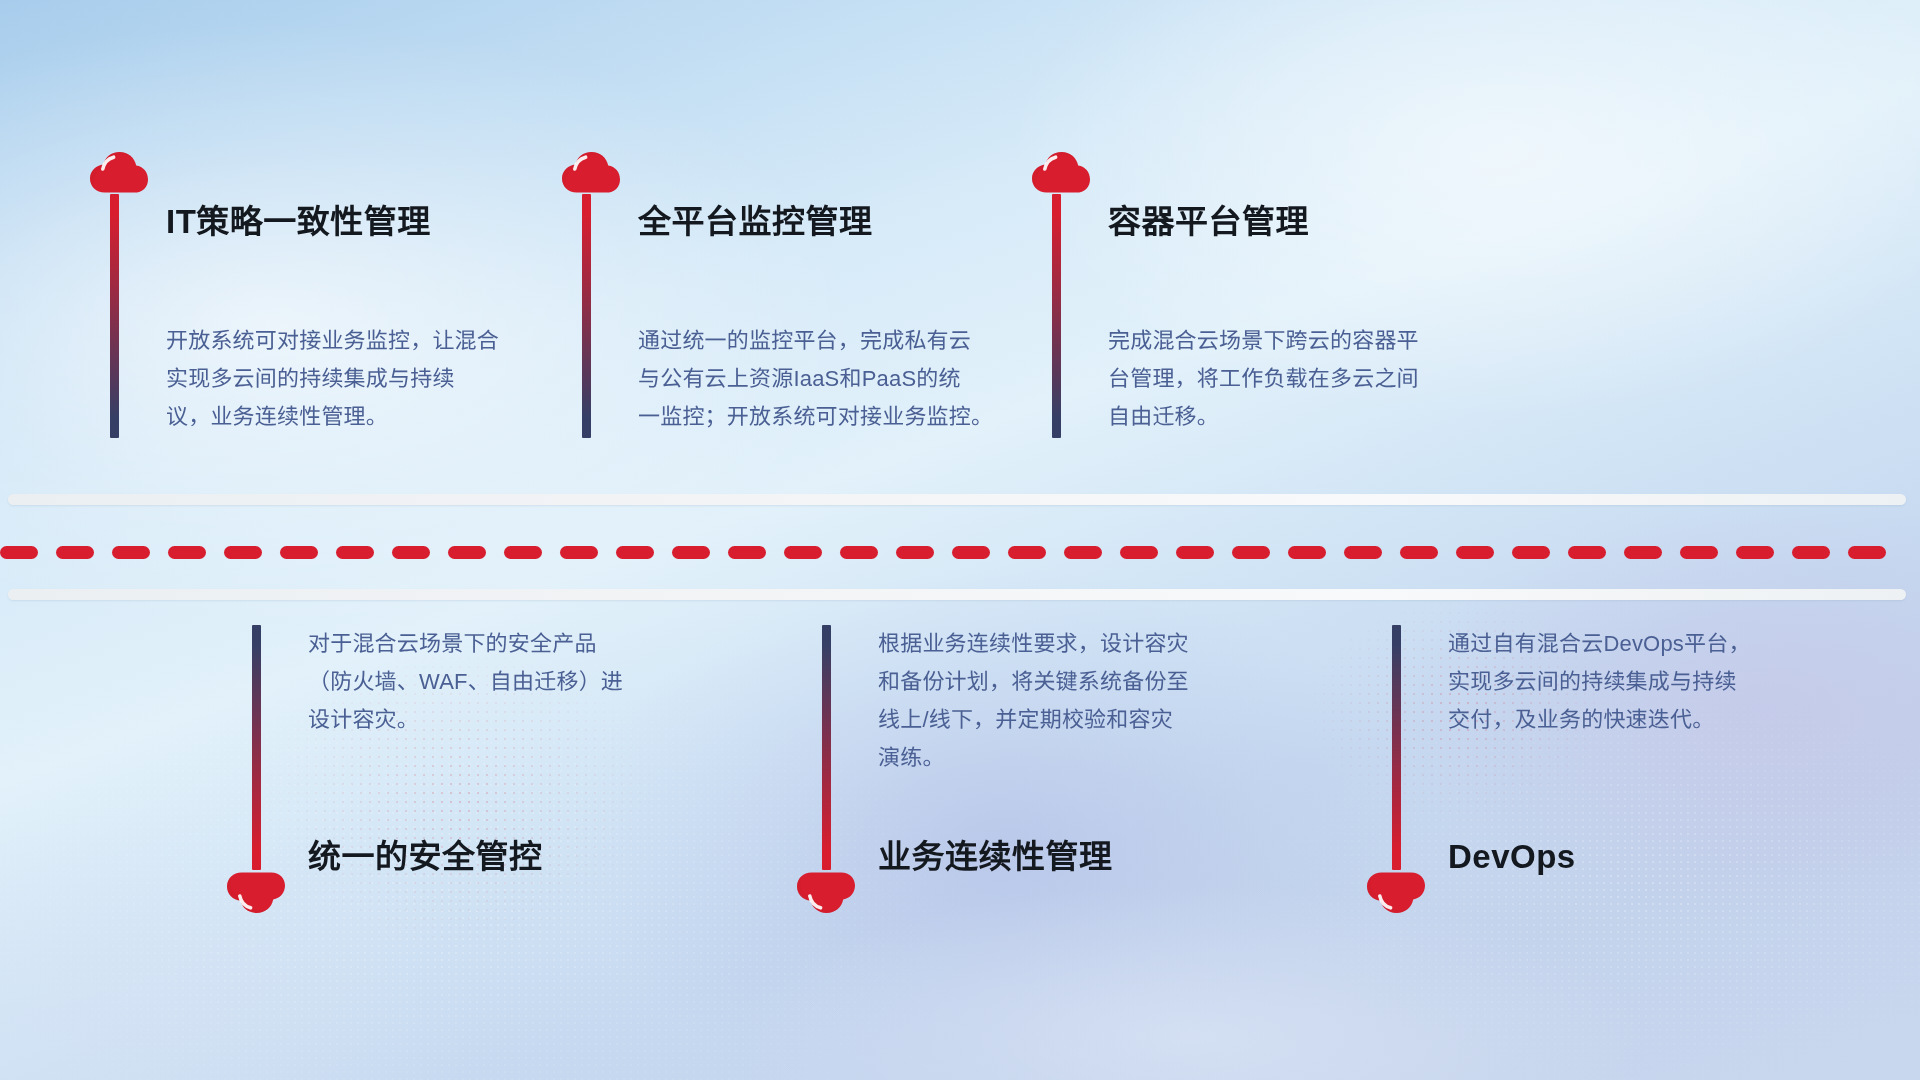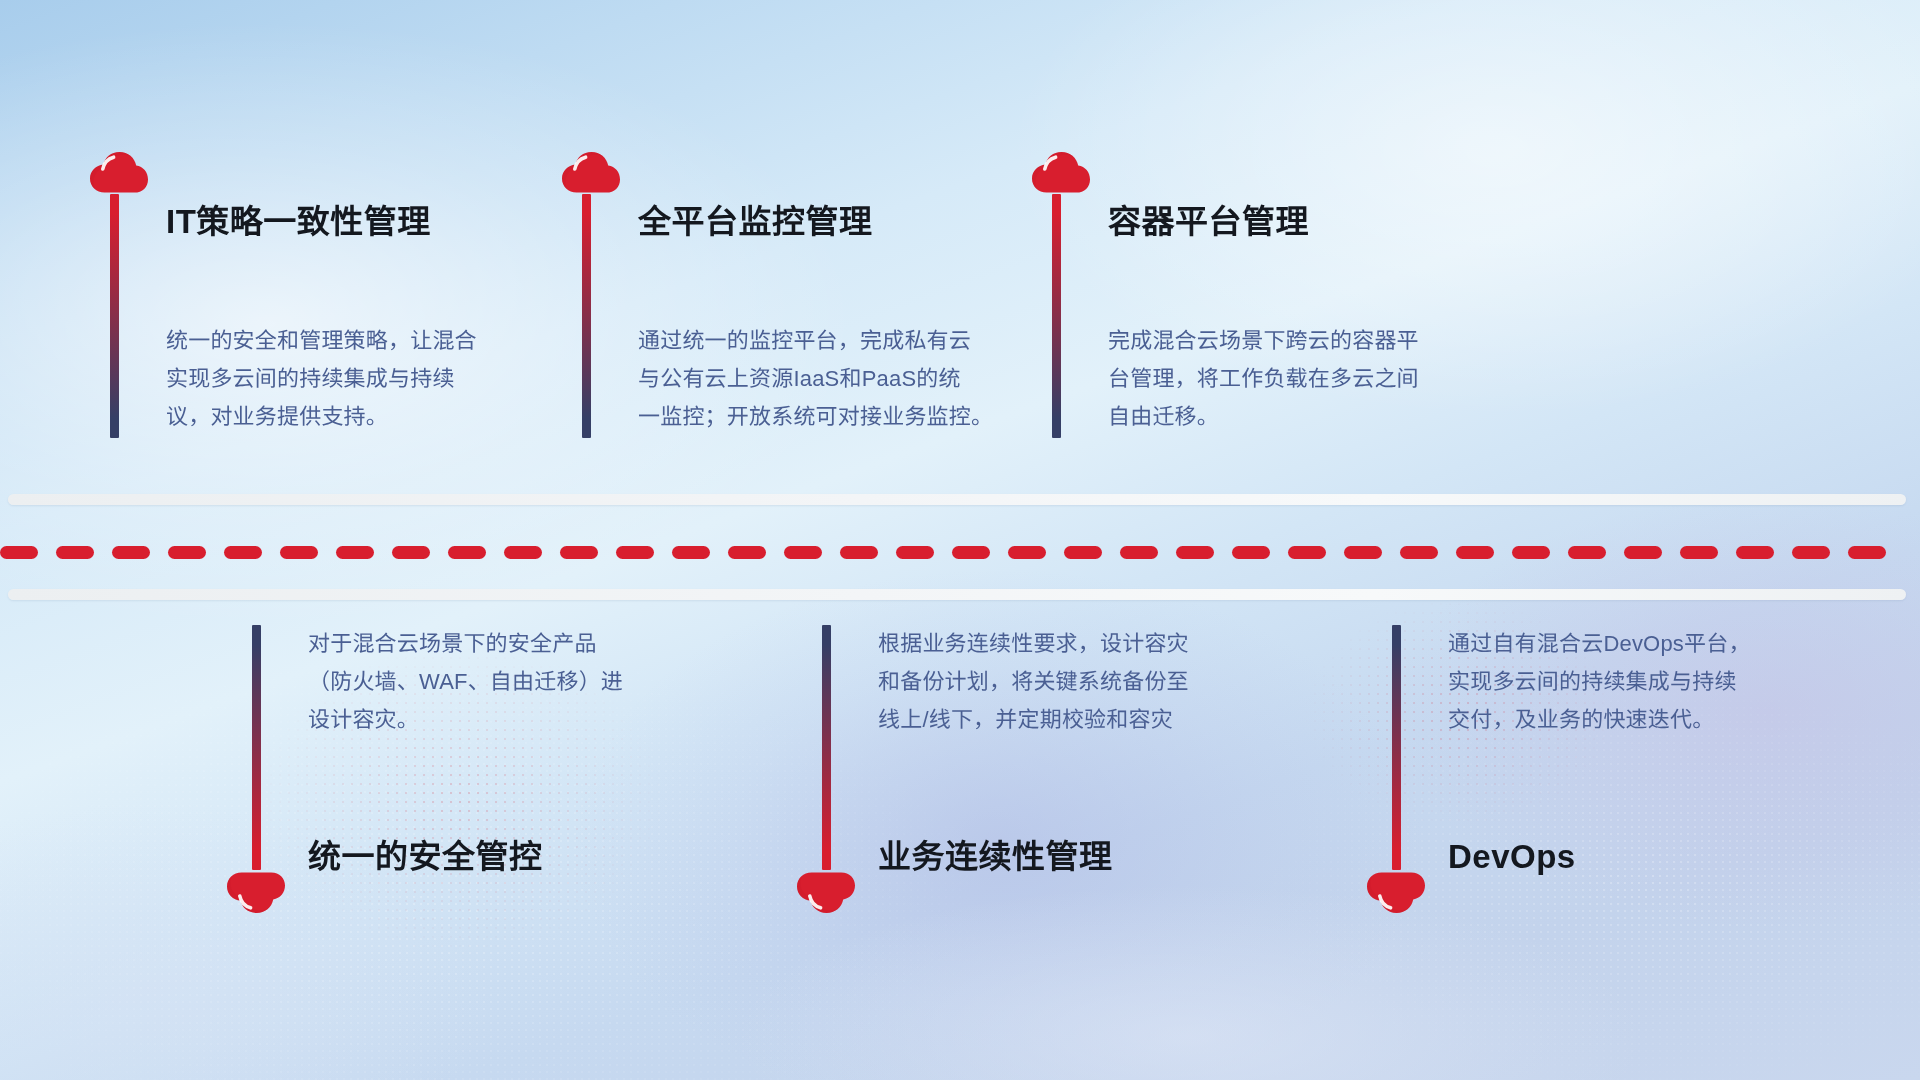--- a/index.html
+++ b/index.html
@@ -225,23 +225,23 @@
         <svg viewBox="0 0 62 50" xmlns="http://www.w3.org/2000/svg">
           <g>
             <path d="M31.5 2 C23.2 2 17.0 7.3 15.6 14.4 C8.0 15.0 2 20.8 2 28.6 C2 36.6 8.3 42.6 16.6 42.6 L46.2 42.6 C54.6 42.6 60 36.9 60 29.4 C60 22.2 55.2 16.6 48.2 15.6 C46.8 7.8 40.0 2 31.5 2 Z" fill="#d81e2e"></path>
             <path d="M31.5 2 C23.2 2 17.0 7.3 15.6 14.4 C8.0 15.0 2 20.8 2 28.6 C2 33.2 4.1 37.2 7.5 39.7 C6.2 37.3 5.5 34.5 5.5 31.4 C5.5 23.6 11.5 17.8 19.1 17.2 C20.5 10.1 26.7 4.8 35.0 4.8 C38.1 4.8 40.9 5.5 43.3 6.8 C40.1 3.8 36.0 2 31.5 2 Z" fill="#c2152a" opacity="0.22"></path>
             <path d="M14.8 19.0 C16.0 13.0 20.2 8.7 25.6 7.2" fill="none" stroke="#ffffff" stroke-width="3.6" stroke-linecap="round" opacity="0.92"></path>
           </g>
         </svg>
       </div>
       <div class="title">IT策略一致性管理</div>
       <div class="body">
-        <span class="ln">统一的安全和管理策略，让混合</span>
+        <span class="ln">开放系统可对接业务监控，让混合</span>
         <span class="ln">实现多云间的持续集成与持续</span>
-        <span class="ln">议，对业务提供支持。</span>
+        <span class="ln">议，业务连续性管理。</span>
       </div>
     </div>
   <div class="col top-col" id="top-col-1" style="left:560px; top:150px;">
       <div class="stem" style="background: linear-gradient(rgb(216, 30, 46) 0%, rgb(216, 30, 46) 8%, rgb(53, 63, 102) 92%, rgb(53, 63, 102) 100%);"></div>
       <div class="cloud">
         <svg viewBox="0 0 62 50" xmlns="http://www.w3.org/2000/svg">
           <g>
             <path d="M31.5 2 C23.2 2 17.0 7.3 15.6 14.4 C8.0 15.0 2 20.8 2 28.6 C2 36.6 8.3 42.6 16.6 42.6 L46.2 42.6 C54.6 42.6 60 36.9 60 29.4 C60 22.2 55.2 16.6 48.2 15.6 C46.8 7.8 40.0 2 31.5 2 Z" fill="#d81e2e"></path>
             <path d="M31.5 2 C23.2 2 17.0 7.3 15.6 14.4 C8.0 15.0 2 20.8 2 28.6 C2 33.2 4.1 37.2 7.5 39.7 C6.2 37.3 5.5 34.5 5.5 31.4 C5.5 23.6 11.5 17.8 19.1 17.2 C20.5 10.1 26.7 4.8 35.0 4.8 C38.1 4.8 40.9 5.5 43.3 6.8 C40.1 3.8 36.0 2 31.5 2 Z" fill="#c2152a" opacity="0.22"></path>
             <path d="M14.8 19.0 C16.0 13.0 20.2 8.7 25.6 7.2" fill="none" stroke="#ffffff" stroke-width="3.6" stroke-linecap="round" opacity="0.92"></path>
@@ -301,20 +301,21 @@
             <path d="M31.5 2 C23.2 2 17.0 7.3 15.6 14.4 C8.0 15.0 2 20.8 2 28.6 C2 33.2 4.1 37.2 7.5 39.7 C6.2 37.3 5.5 34.5 5.5 31.4 C5.5 23.6 11.5 17.8 19.1 17.2 C20.5 10.1 26.7 4.8 35.0 4.8 C38.1 4.8 40.9 5.5 43.3 6.8 C40.1 3.8 36.0 2 31.5 2 Z" fill="#c2152a" opacity="0.22"></path>
             <path d="M14.8 19.0 C16.0 13.0 20.2 8.7 25.6 7.2" fill="none" stroke="#ffffff" stroke-width="3.6" stroke-linecap="round" opacity="0.92"></path>
           </g>
         </svg>
       </div>
       <div class="title">业务连续性管理</div>
       <div class="body">
         <span class="ln">根据业务连续性要求，设计容灾</span>
         <span class="ln">和备份计划，将关键系统备份至</span>
         <span class="ln">线上/线下，并定期校验和容灾</span>
+        <span class="ln">演练。</span>
       </div>
     </div>
   <div class="col bot-col" id="bot-col-2" style="left:1370px; top:625px;">
       <div class="stem" style="background: linear-gradient(rgb(53, 63, 102) 0%, rgb(53, 63, 102) 8%, rgb(216, 30, 46) 92%, rgb(216, 30, 46) 100%);"></div>
       <div class="cloud">
         <svg viewBox="0 0 62 50" xmlns="http://www.w3.org/2000/svg">
           <g transform="translate(0,50) scale(1,-1)">
             <path d="M31.5 2 C23.2 2 17.0 7.3 15.6 14.4 C8.0 15.0 2 20.8 2 28.6 C2 36.6 8.3 42.6 16.6 42.6 L46.2 42.6 C54.6 42.6 60 36.9 60 29.4 C60 22.2 55.2 16.6 48.2 15.6 C46.8 7.8 40.0 2 31.5 2 Z" fill="#d81e2e"></path>
             <path d="M31.5 2 C23.2 2 17.0 7.3 15.6 14.4 C8.0 15.0 2 20.8 2 28.6 C2 33.2 4.1 37.2 7.5 39.7 C6.2 37.3 5.5 34.5 5.5 31.4 C5.5 23.6 11.5 17.8 19.1 17.2 C20.5 10.1 26.7 4.8 35.0 4.8 C38.1 4.8 40.9 5.5 43.3 6.8 C40.1 3.8 36.0 2 31.5 2 Z" fill="#c2152a" opacity="0.22"></path>
             <path d="M14.8 19.0 C16.0 13.0 20.2 8.7 25.6 7.2" fill="none" stroke="#ffffff" stroke-width="3.6" stroke-linecap="round" opacity="0.92"></path>

